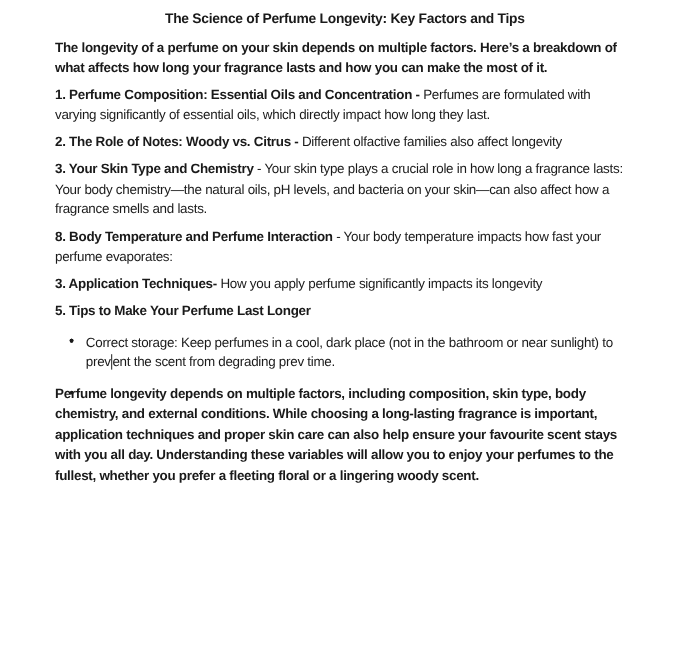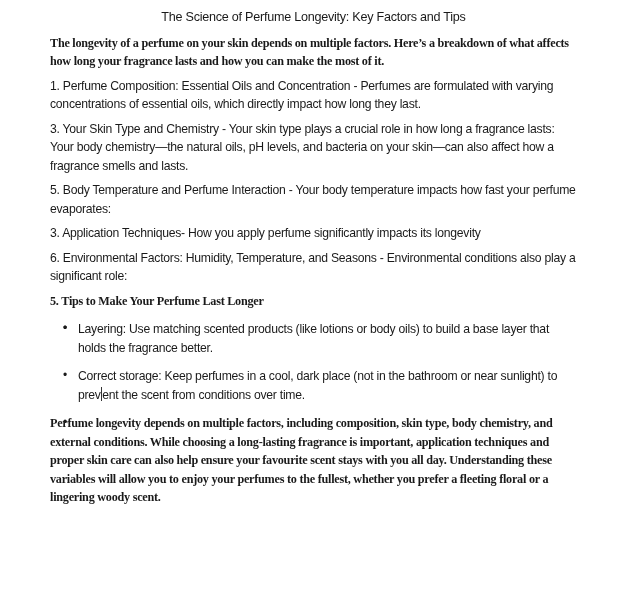--- a/index.html
+++ b/index.html
@@ -15,28 +15,28 @@
     letter-spacing: -0.25px;
     overflow: hidden;
   }
   .page {
     width: 625px;
     height: 600px;
     padding: 8px 48px 0 50px;
   }
   .title {
     font-size: 12.6px;
-    font-weight: normal;
+    font-weight: bold;
     text-align: center;
     margin: 0 0 7px 0;
     line-height: 18.5px;
   }
   p { margin: 0 0 6px 0; }
-  .bold { font-weight: bold; font-family: Liberation Serif, serif; }
-  strong { font-weight: normal; text-align: center; }
+  .bold { font-weight: bold; }
+  strong { font-weight: bold; text-align: center; }
   ul.tips {
     list-style: none;
     margin: 0 0 6px 0;
     padding: 0 0 0 13px;
   }
   ul.tips li {
     position: relative;
     padding-left: 15px;
     margin: 0 0 10px 0;
   }
@@ -59,35 +59,35 @@
 </style>
 </head>
 <body>
 
 <div class="page">
 
   <h1 class="title">The Science of Perfume Longevity: Key Factors and Tips</h1>
 
   <p class="bold">The longevity of a perfume on your skin depends on multiple factors. Here’s a breakdown of what affects how long your fragrance lasts and how you can make the most of it.</p>
 
-  <p><strong>1. Perfume Composition: Essential Oils and Concentration -</strong><span> Perfumes are formulated with varying concentrations of essential oils, which directly impact how long they last.</span></p>
+  <p><strong>1. Perfume Composition: Essential Oils and Concentration -</strong><span> Perfumes are formulated with varying significantly of essential oils, which directly impact how long they last.</span></p>
 
+  <p><strong>2. The Role of Notes: Woody vs. Citrus -</strong><span> Different olfactive families also affect longevity</span></p>
 
   <p><strong>3. Your Skin Type and Chemistry</strong><span> - Your skin type plays a crucial role in how long a fragrance lasts: Your body chemistry—the natural oils, pH levels, and bacteria on your skin—can also affect how a fragrance smells and lasts.</span></p>
 
-  <p><strong>5. Body Temperature and Perfume Interaction</strong><span> - Your body temperature impacts how fast your perfume evaporates:</span></p>
+  <p><strong>8. Body Temperature and Perfume Interaction</strong><span> - Your body temperature impacts how fast your perfume evaporates:</span></p>
 
   <p><strong>3. Application Techniques-</strong><span> How you apply perfume significantly impacts its longevity</span></p>
 
-  <p><strong>6. Environmental Factors: Humidity, Temperature, and Seasons -</strong><span> Environmental conditions also play a significant role:</span></p>
 
   <p class="bold">5. Tips to Make Your Perfume Last Longer</p>
 
   <ul class="tips">
     <li><span class="bullet">•</span></li>
-    <li><span class="bullet">•</span><span>Layering: Use matching scented products (like lotions or body oils) to build a base layer that holds the fragrance better.</span></li>
-    <li><span class="bullet">•</span><span>Correct storage: Keep perfumes in a cool, dark place (not in the bathroom or near sunlight) to prev</span><span class="caret"></span><span>ent the scent from conditions over time.</span></li>
+    <li><span class="bullet">•</span></li>
+    <li><span class="bullet">•</span><span>Correct storage: Keep perfumes in a cool, dark place (not in the bathroom or near sunlight) to prev</span><span class="caret"></span><span>ent the scent from degrading prev time.</span></li>
     <li><span class="bullet">•</span></li>
   </ul>
 
   <p class="bold">Perfume longevity depends on multiple factors, including composition, skin type, body chemistry, and external conditions. While choosing a long-lasting fragrance is important, application techniques and proper skin care can also help ensure your favourite scent stays with you all day. Understanding these variables will allow you to enjoy your perfumes to the fullest, whether you prefer a fleeting floral or a lingering woody scent.</p>
 
 </div>
 
 </body></html>

